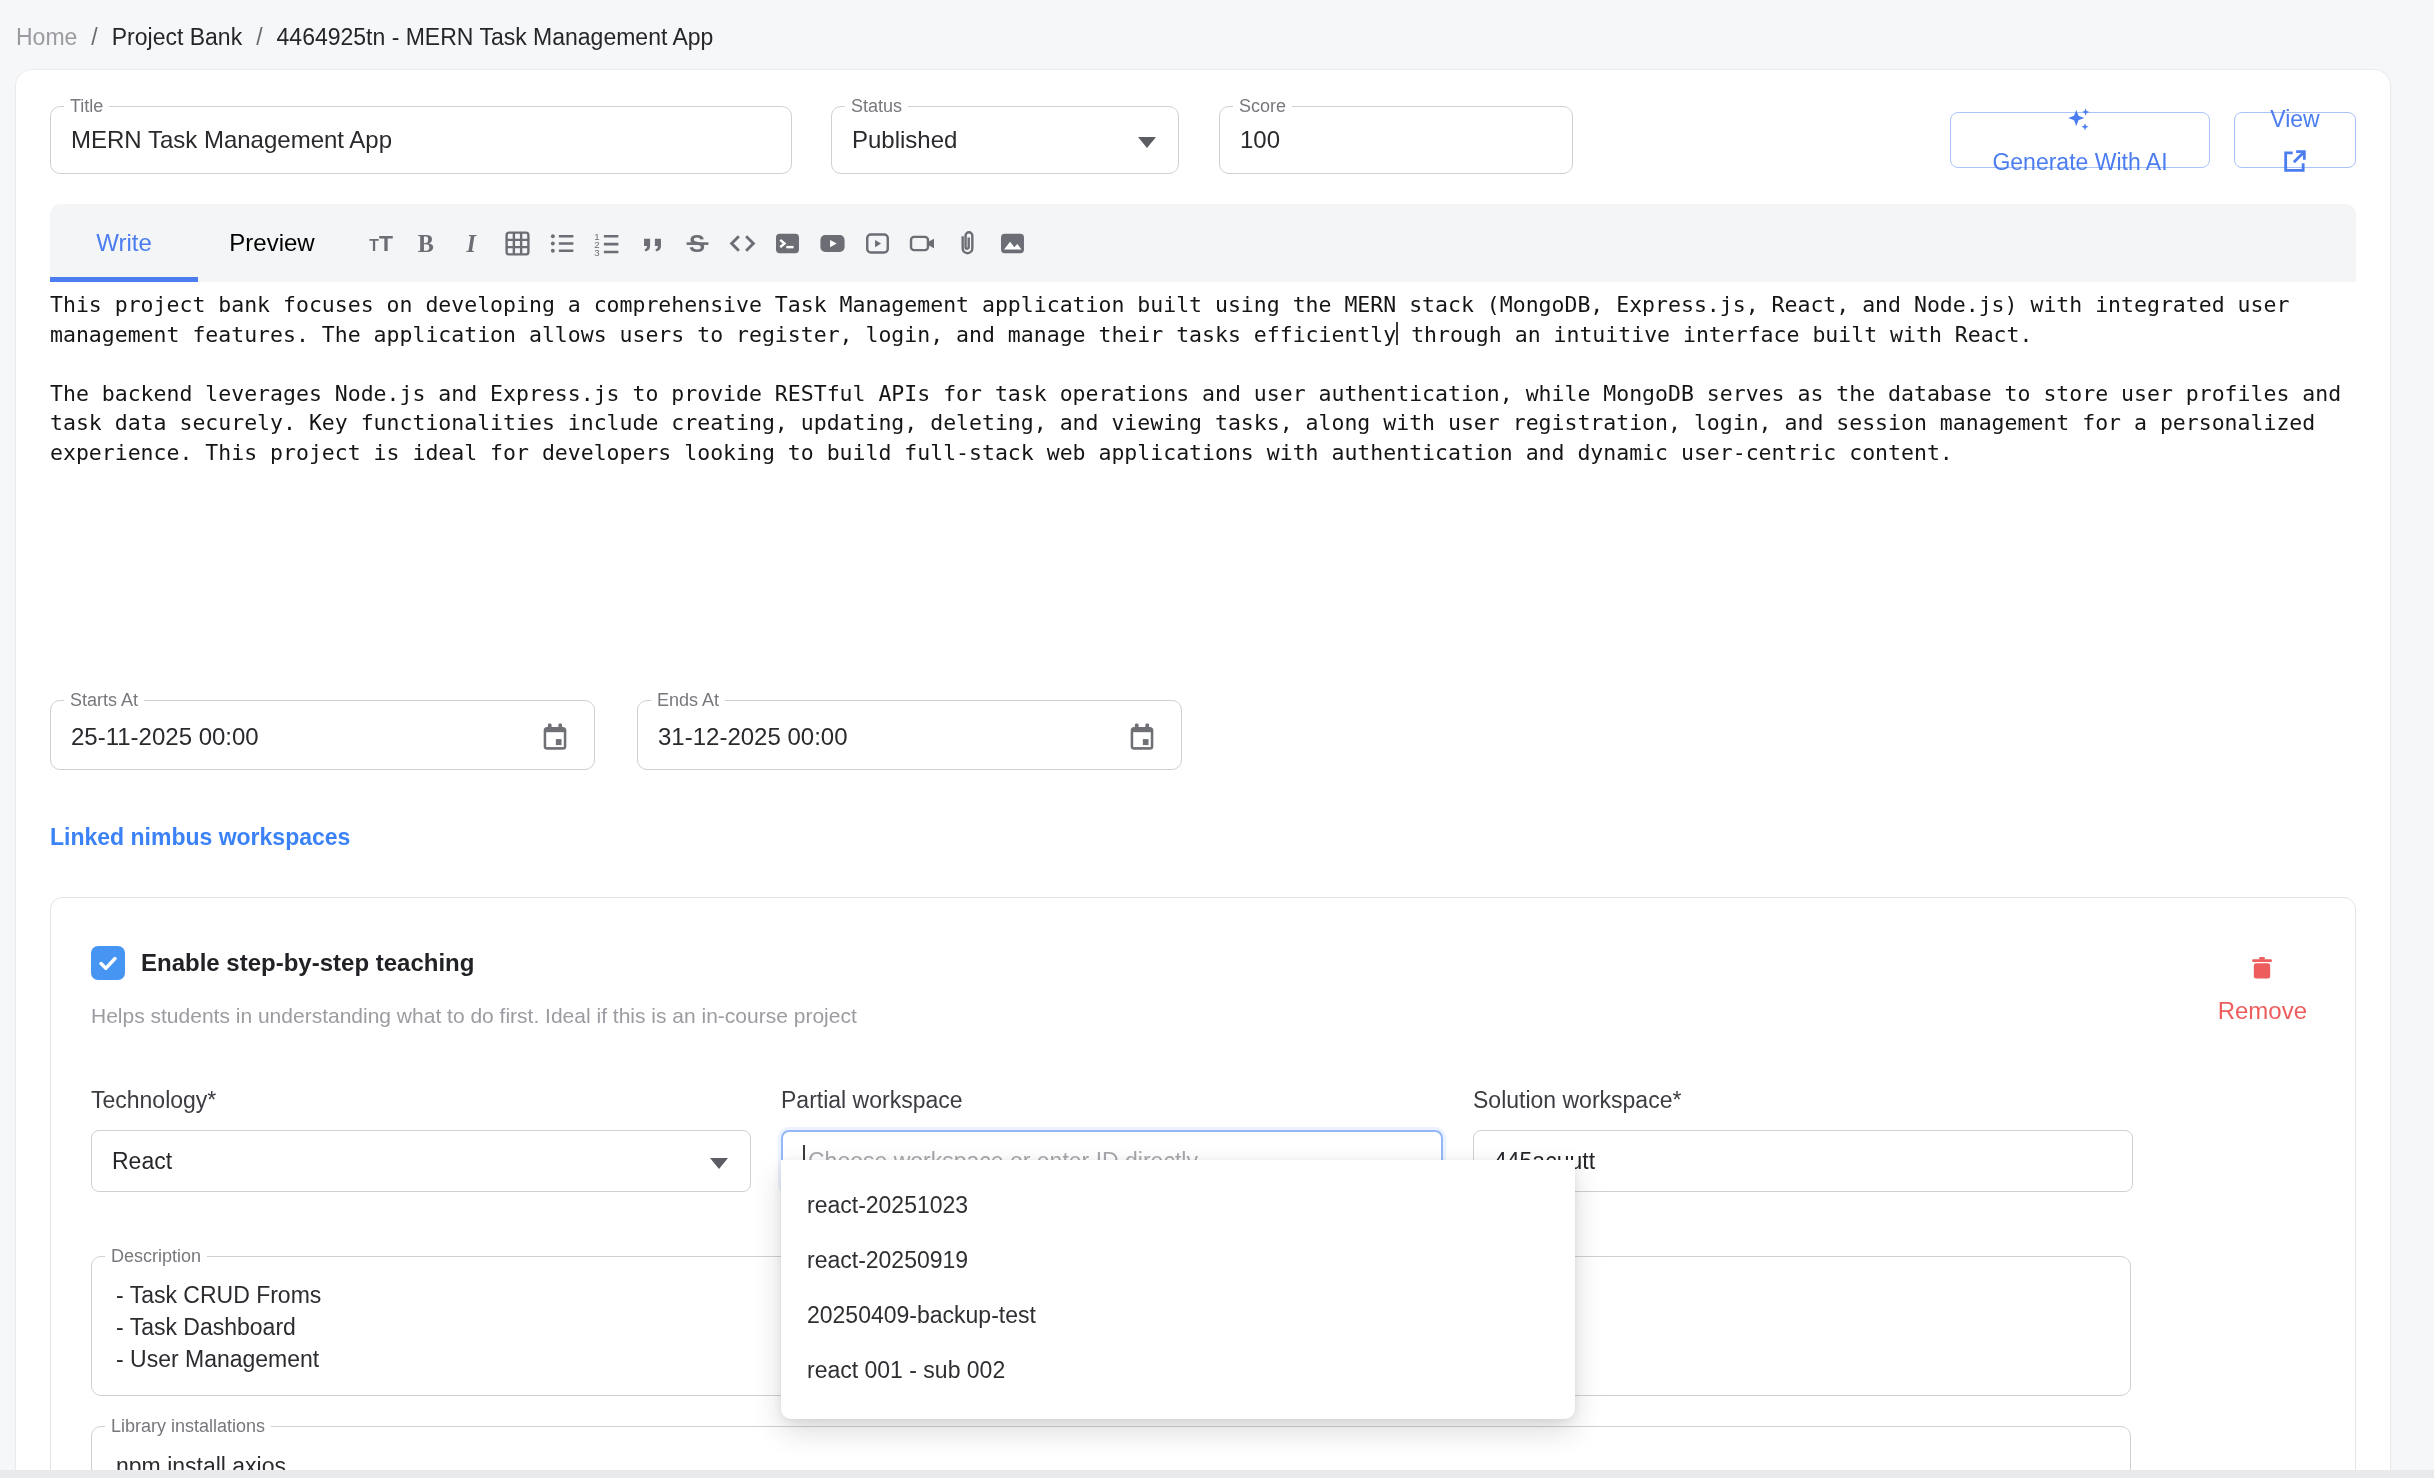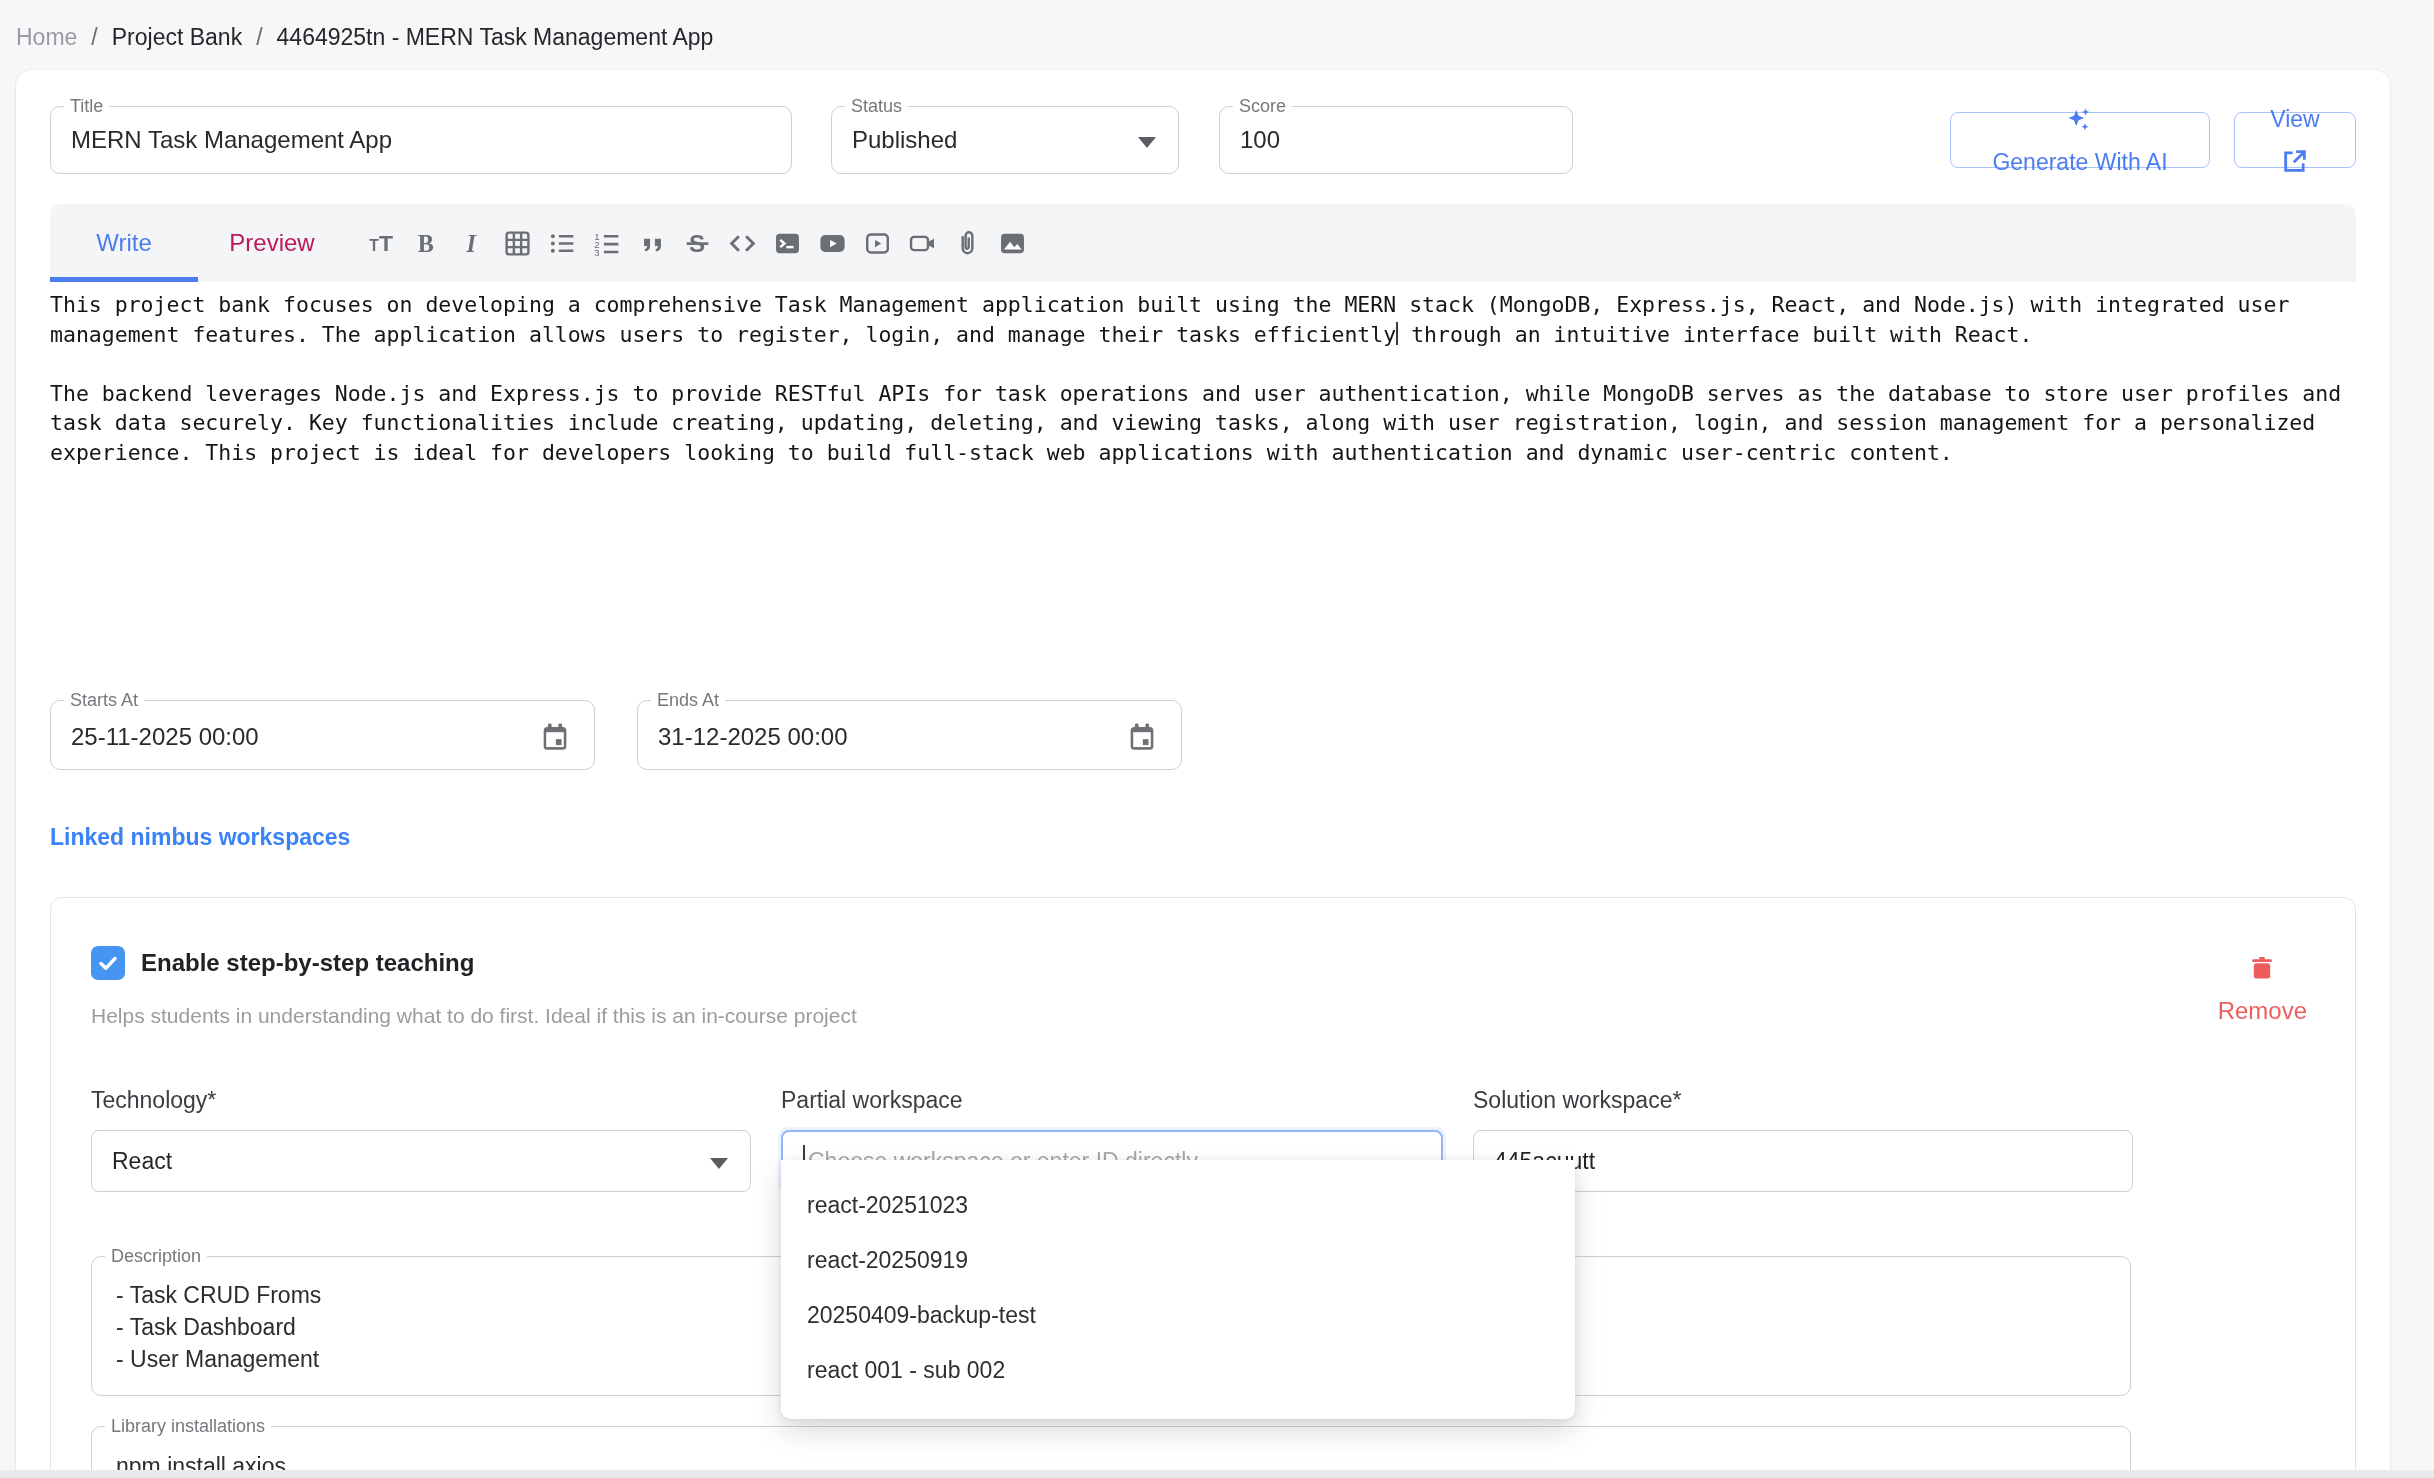--- a/index.html
+++ b/index.html
@@ -44,21 +44,21 @@
     color:#4c7df0; font-size:23px; font-family:inherit; cursor:pointer;flex-direction:column;
   }
   .btn-generate { width:260px; }
   .btn-view { width:122px; }
   
   .editor { margin-top:30px; }
   .tabbar {
     height:78px; background:#f4f5f6; border-radius:10px 10px 0 0;
     display:flex; align-items:center;
   }
-  .tab { width:148px; height:78px; line-height:78px; text-align:center; font-size:24px; color:#be185d; cursor:pointer; }
+  .tab { width:148px; height:78px; line-height:78px; text-align:center; font-size:24px; color:#000000; cursor:pointer; }
   .tab.active { color:#4b7df0; box-shadow: inset 0 -5px 0 #4b7df0; }
   .toolbar { display:flex; align-items:center; gap:16px; margin-left:22px; }
   .tb-icon { width:29px; height:29px; display:flex; align-items:center; justify-content:center; cursor:pointer; }
   .tb-icon svg { width:29px; height:29px; }
   .editor-body {
     min-height:382px; padding:8px 2px 0 0;
     font-family:"DejaVu Sans Mono", monospace; font-size:21.5px; line-height:29.5px; color:#151515;
   }
   .editor-body p + p { margin-top:29.5px; }
   .caret { display:inline-block; width:2px; height:23px; background:#3a3a3a; vertical-align:-3px; }

